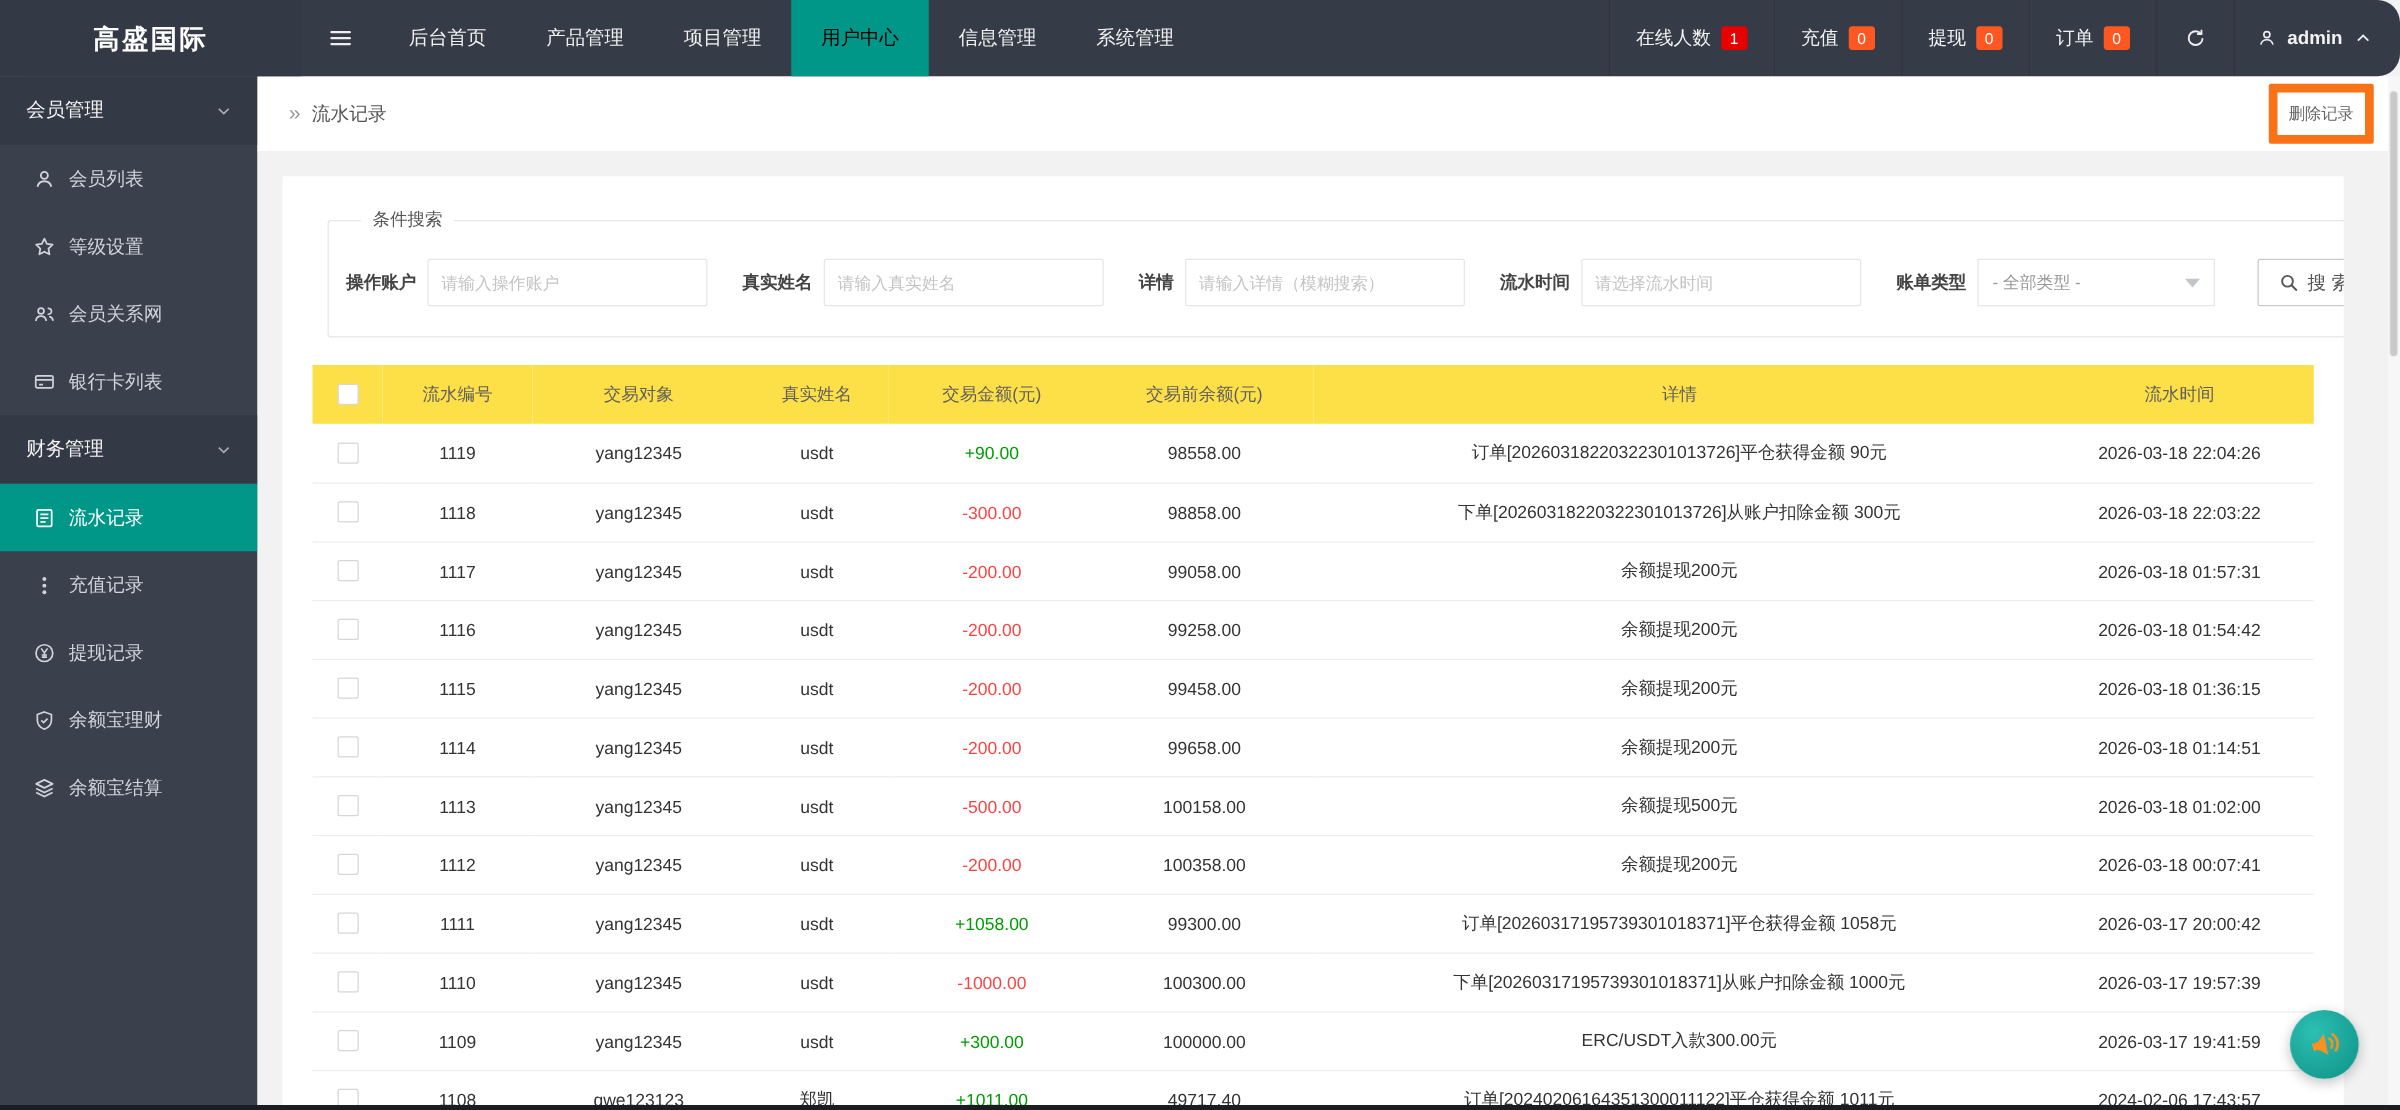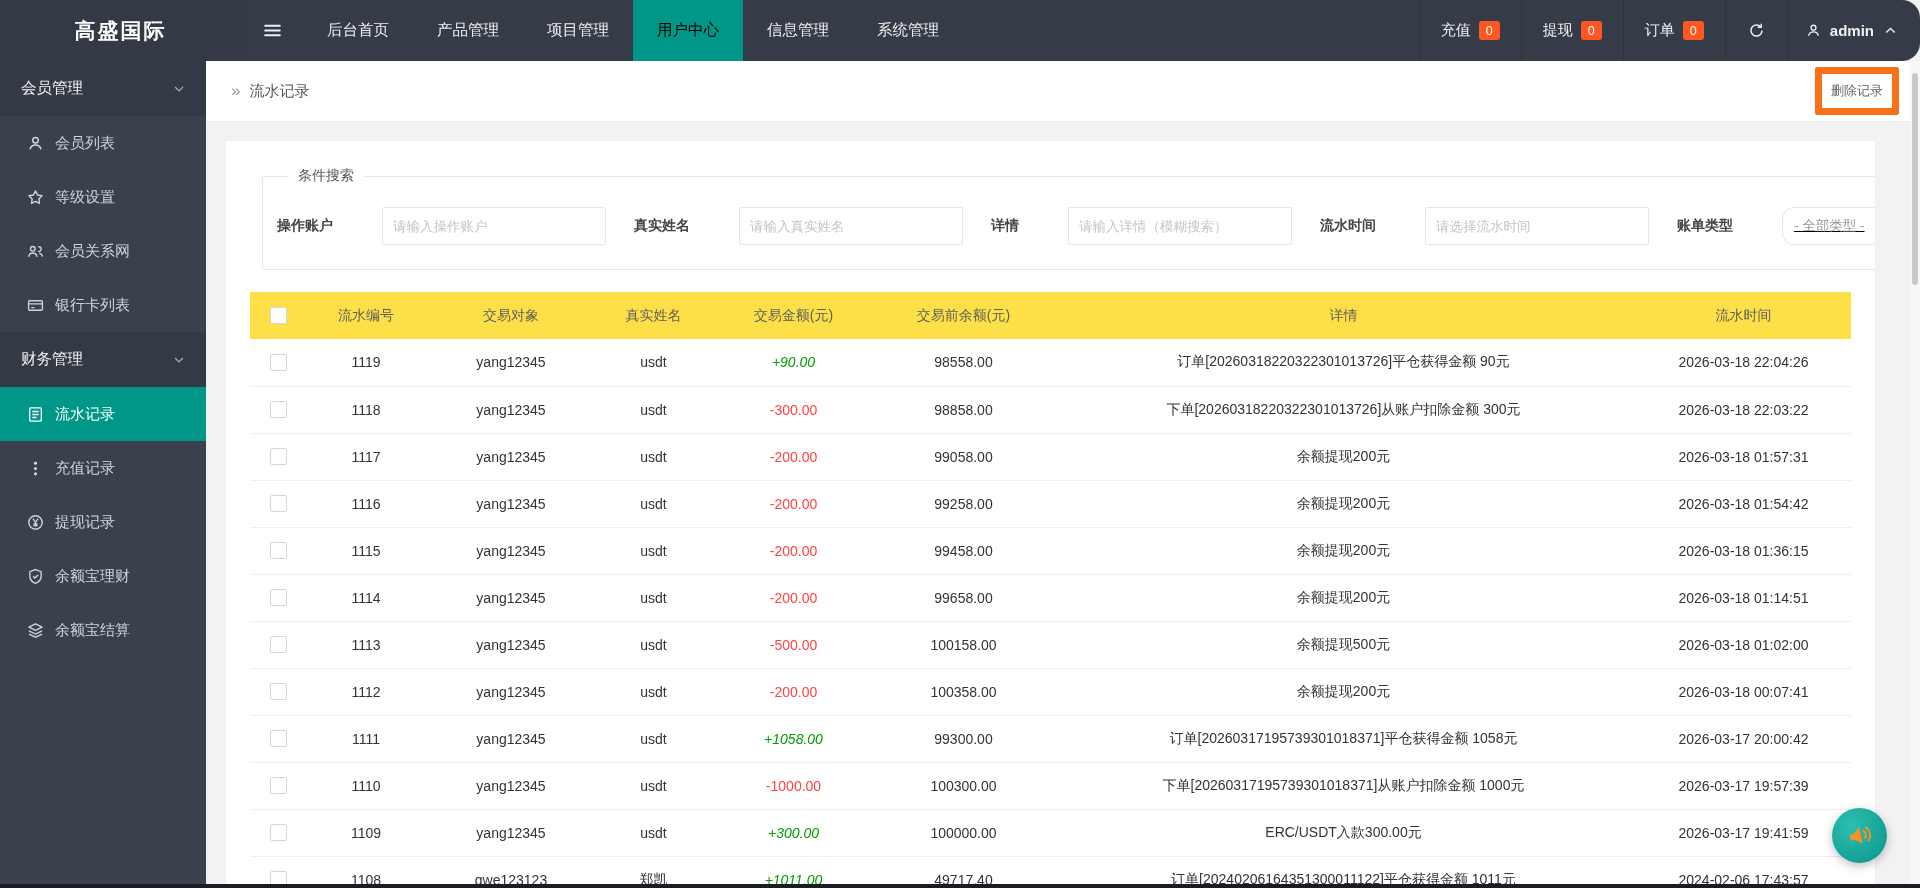--- a/index.html
+++ b/index.html
@@ -87,31 +87,31 @@
     background: #fff; overflow: hidden;
   }
   fieldset.search-box {
     margin: 26px 36px 0; border: 1px solid #e6e6e6; border-radius: 3px;
     padding: 22px 14px 24px;
   }
   fieldset.search-box legend {
     margin-left: 12px; padding: 0 9px; color: #555; font-size: 14px;
   }
   .search-fields { display: flex; align-items: center; flex-wrap: nowrap; }
-  .field { display: flex; align-items: center; margin-right: 28px; gap: 40px; }
+  .field { display: flex; align-items: center; margin-right: 28px; }
   .f-label { font-size: 14px; font-weight: bold; color: #444; margin-right: 9px; white-space: nowrap; }
   .f-input {
     width: 224px; height: 38px; border: 1px solid #e6e6e6; border-radius: 2px;
     padding: 0 10px; font-size: 13.5px; color: #333; outline: none; font-family: inherit;
   }
   .f-input::placeholder { color: #c4c4c4; }
   .f-select {
-    width: 190px; height: 38px; border: 1px solid #e6e6e6; border-radius: 12px;
+    width: 190px; height: 38px; border: 1px solid #e6e6e6; border-radius: 0;
     display: flex; align-items: center; justify-content: space-between;
-    padding: 0 11px; cursor: pointer; background: #fff; text-decoration: underline;
+    padding: 0 11px; cursor: pointer; background: #fff;
   }
   .f-select-value { color: #999; font-size: 13.5px; }
   .f-caret {
     width: 0; height: 0; border-left: 6px solid transparent; border-right: 6px solid transparent;
     border-top: 7px solid #c2c6cc;
   }
   .search-btn {
     height: 38px; display: flex; align-items: center; gap: 7px; padding: 0 16px;
     background: #fff; border: 1px solid #c9c9c9; border-radius: 2px;
     color: #555; font-size: 15px; cursor: pointer; margin-left: 6px; white-space: nowrap;
@@ -126,21 +126,21 @@
     text-align: center;
   }
   .flow-table td {
     height: 47px; font-size: 14px; color: #333; text-align: center;
     border-bottom: 1px solid #eee; overflow: hidden; white-space: nowrap;
   }
   .checkbox {
     display: inline-block; width: 17px; height: 17px; border: 1px solid #d6d6d6;
     border-radius: 2px; background: #fff; vertical-align: middle; cursor: pointer;
   }
-  td.amount.pos { color: var(--positive); font-style: italic; }
+  td.amount.pos { color: var(--positive); }
   td.amount.neg { color: var(--negative); }
 
   
   .float-btn {
     position: fixed; right: 33px; bottom: 25px; width: 55px; height: 55px; border-radius: 50%;
     background: radial-gradient(circle at 35% 32%, #2cc0b2, var(--widget));
     display: flex; align-items: center; justify-content: center;
     box-shadow: 0 3px 10px rgba(0,0,0,0.25); cursor: pointer; z-index: 50;
   }
   .float-btn svg { width: 27px; height: 27px; color: var(--widget-icon); transform: rotate(-12deg); }
@@ -229,20 +229,24 @@
   <nav class="topnav">
       <div class="nav-item">后台首页</div>
       <div class="nav-item">产品管理</div>
       <div class="nav-item">项目管理</div>
       <div class="nav-item active">用户中心</div>
       <div class="nav-item">信息管理</div>
       <div class="nav-item">系统管理</div>
     </nav>
   <div class="top-right">
     <div style="display:flex;align-items:stretch;">
+        <div class="stat">
+    <span>在线人数</span>
+    <span class="badge" style="background: rgb(230, 0, 0);">1</span>
+  </div>
         <div class="stat">
     <span>充值</span>
     <span class="badge" style="background: rgb(255, 87, 34);">0</span>
   </div>
         <div class="stat">
     <span>提现</span>
     <span class="badge" style="background: rgb(255, 87, 34);">0</span>
   </div>
         <div class="stat">
     <span>订单</span>

